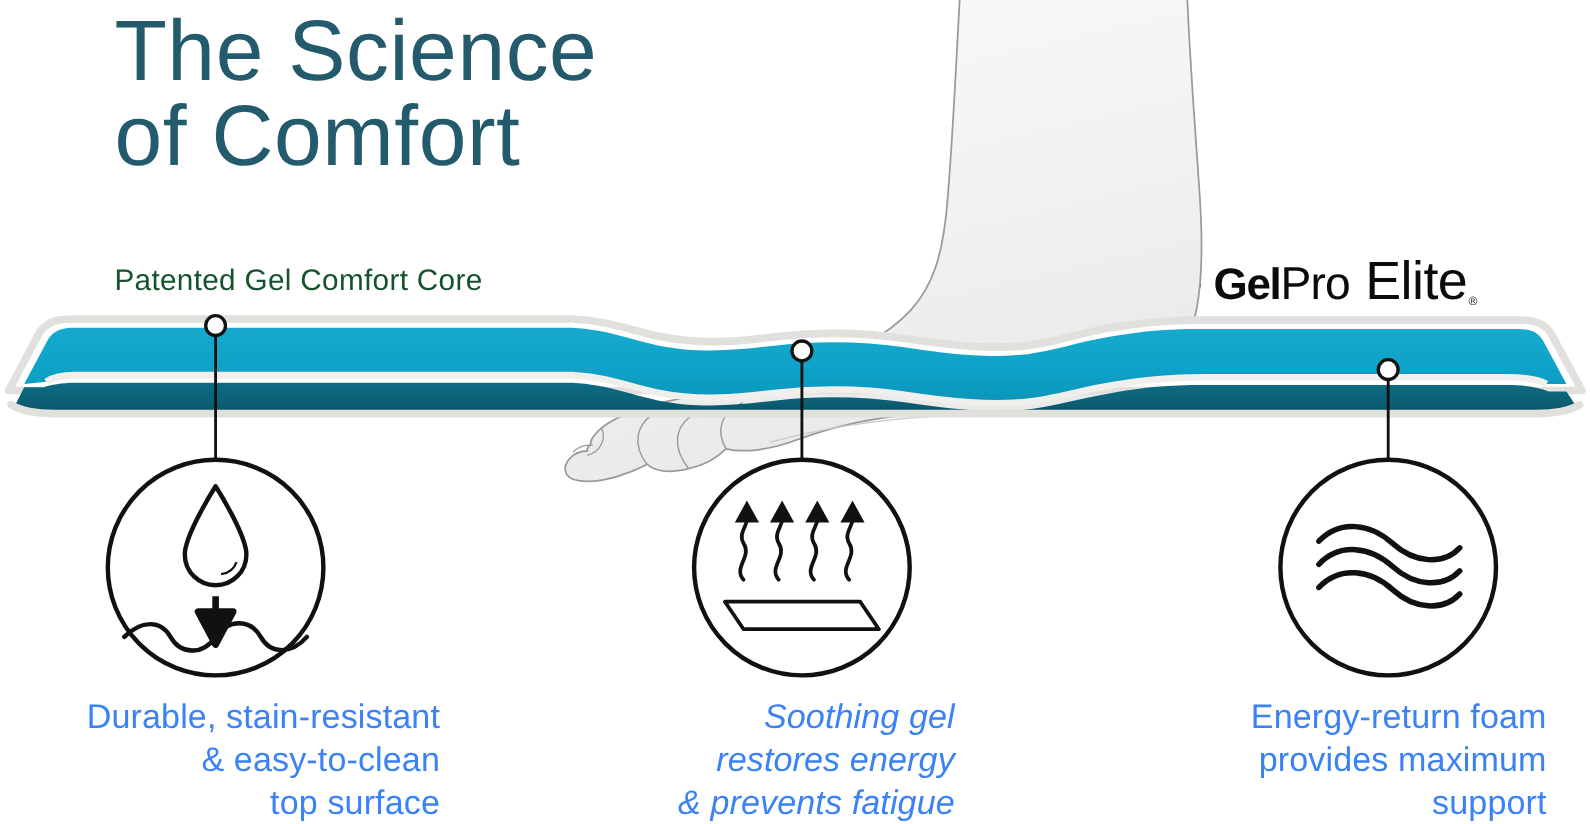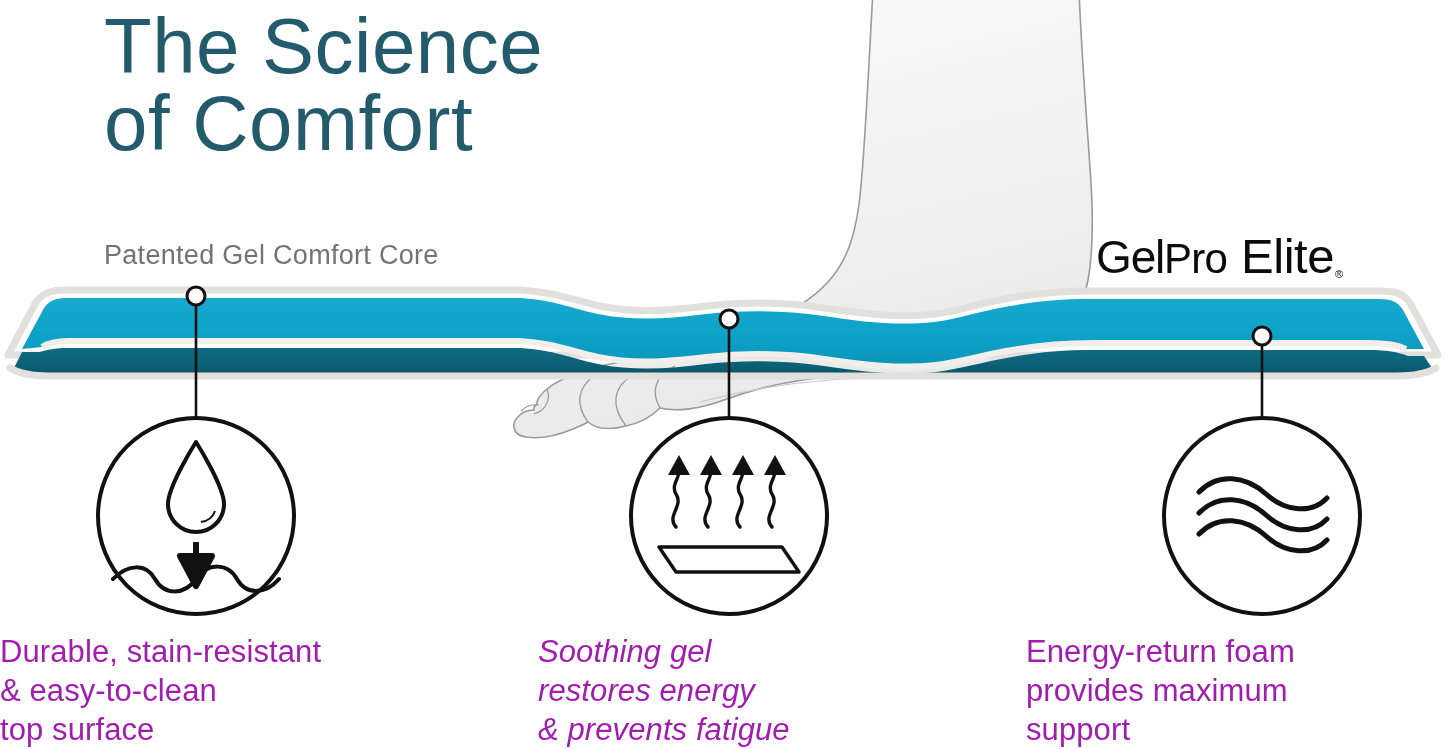--- a/index.html
+++ b/index.html
@@ -28,21 +28,21 @@
     font-weight: 300;
     letter-spacing: 0.5px;
     white-space: pre-line;
   }
 
   
   #core-label {
     position: absolute;
     left: 104px;
     top: 240px;
-    color: #737373;
+    color: #14532d;
     font-size: 27px;
     font-weight: 300;
     letter-spacing: 0.3px;
   }
 
   
   #brand {
     position: absolute;
     right: 102px;
     top: 228px;
@@ -51,22 +51,22 @@
     color: #0B0B0B;
   }
   #brand .by {
     font-size: 25px;
     font-weight: 300;
     letter-spacing: 0px;
     margin-right: 11px;
     color: #1a1a1a;
   }
   #brand .gel {
-    font-size: 46px;
-    font-weight: 400;
+    font-size: 40px;
+    font-weight: 700;
     letter-spacing: -1.2px;
   }
   #brand .pro {
     font-size: 42px;
     font-weight: 400;
     letter-spacing: -0.8px;
     text-align: right;
   }
   #brand .elite {
     font-size: 49px;
@@ -87,25 +87,25 @@
     position: absolute;
     left: 0; top: 0;
     width: 1445px; height: 749px;
     pointer-events: none;
   }
 
   
   .caption {
     position: absolute;
     top: 632px;
-    color: #a21caf;
+    color: #3b82f6;
     font-size: 31px;
     line-height: 1.26;
     font-weight: 300;
-    text-align: left;
+    text-align: right;
     white-space: pre-line;
     letter-spacing: 0.1px;
   }
   #caption-1 { left: 0px;    width: 400px; }
   #caption-2 { left: 538px;  width: 330px; font-style: italic; }
   #caption-3 { left: 1026px; width: 380px; }
 </style>
 </head>
 <body>
 

